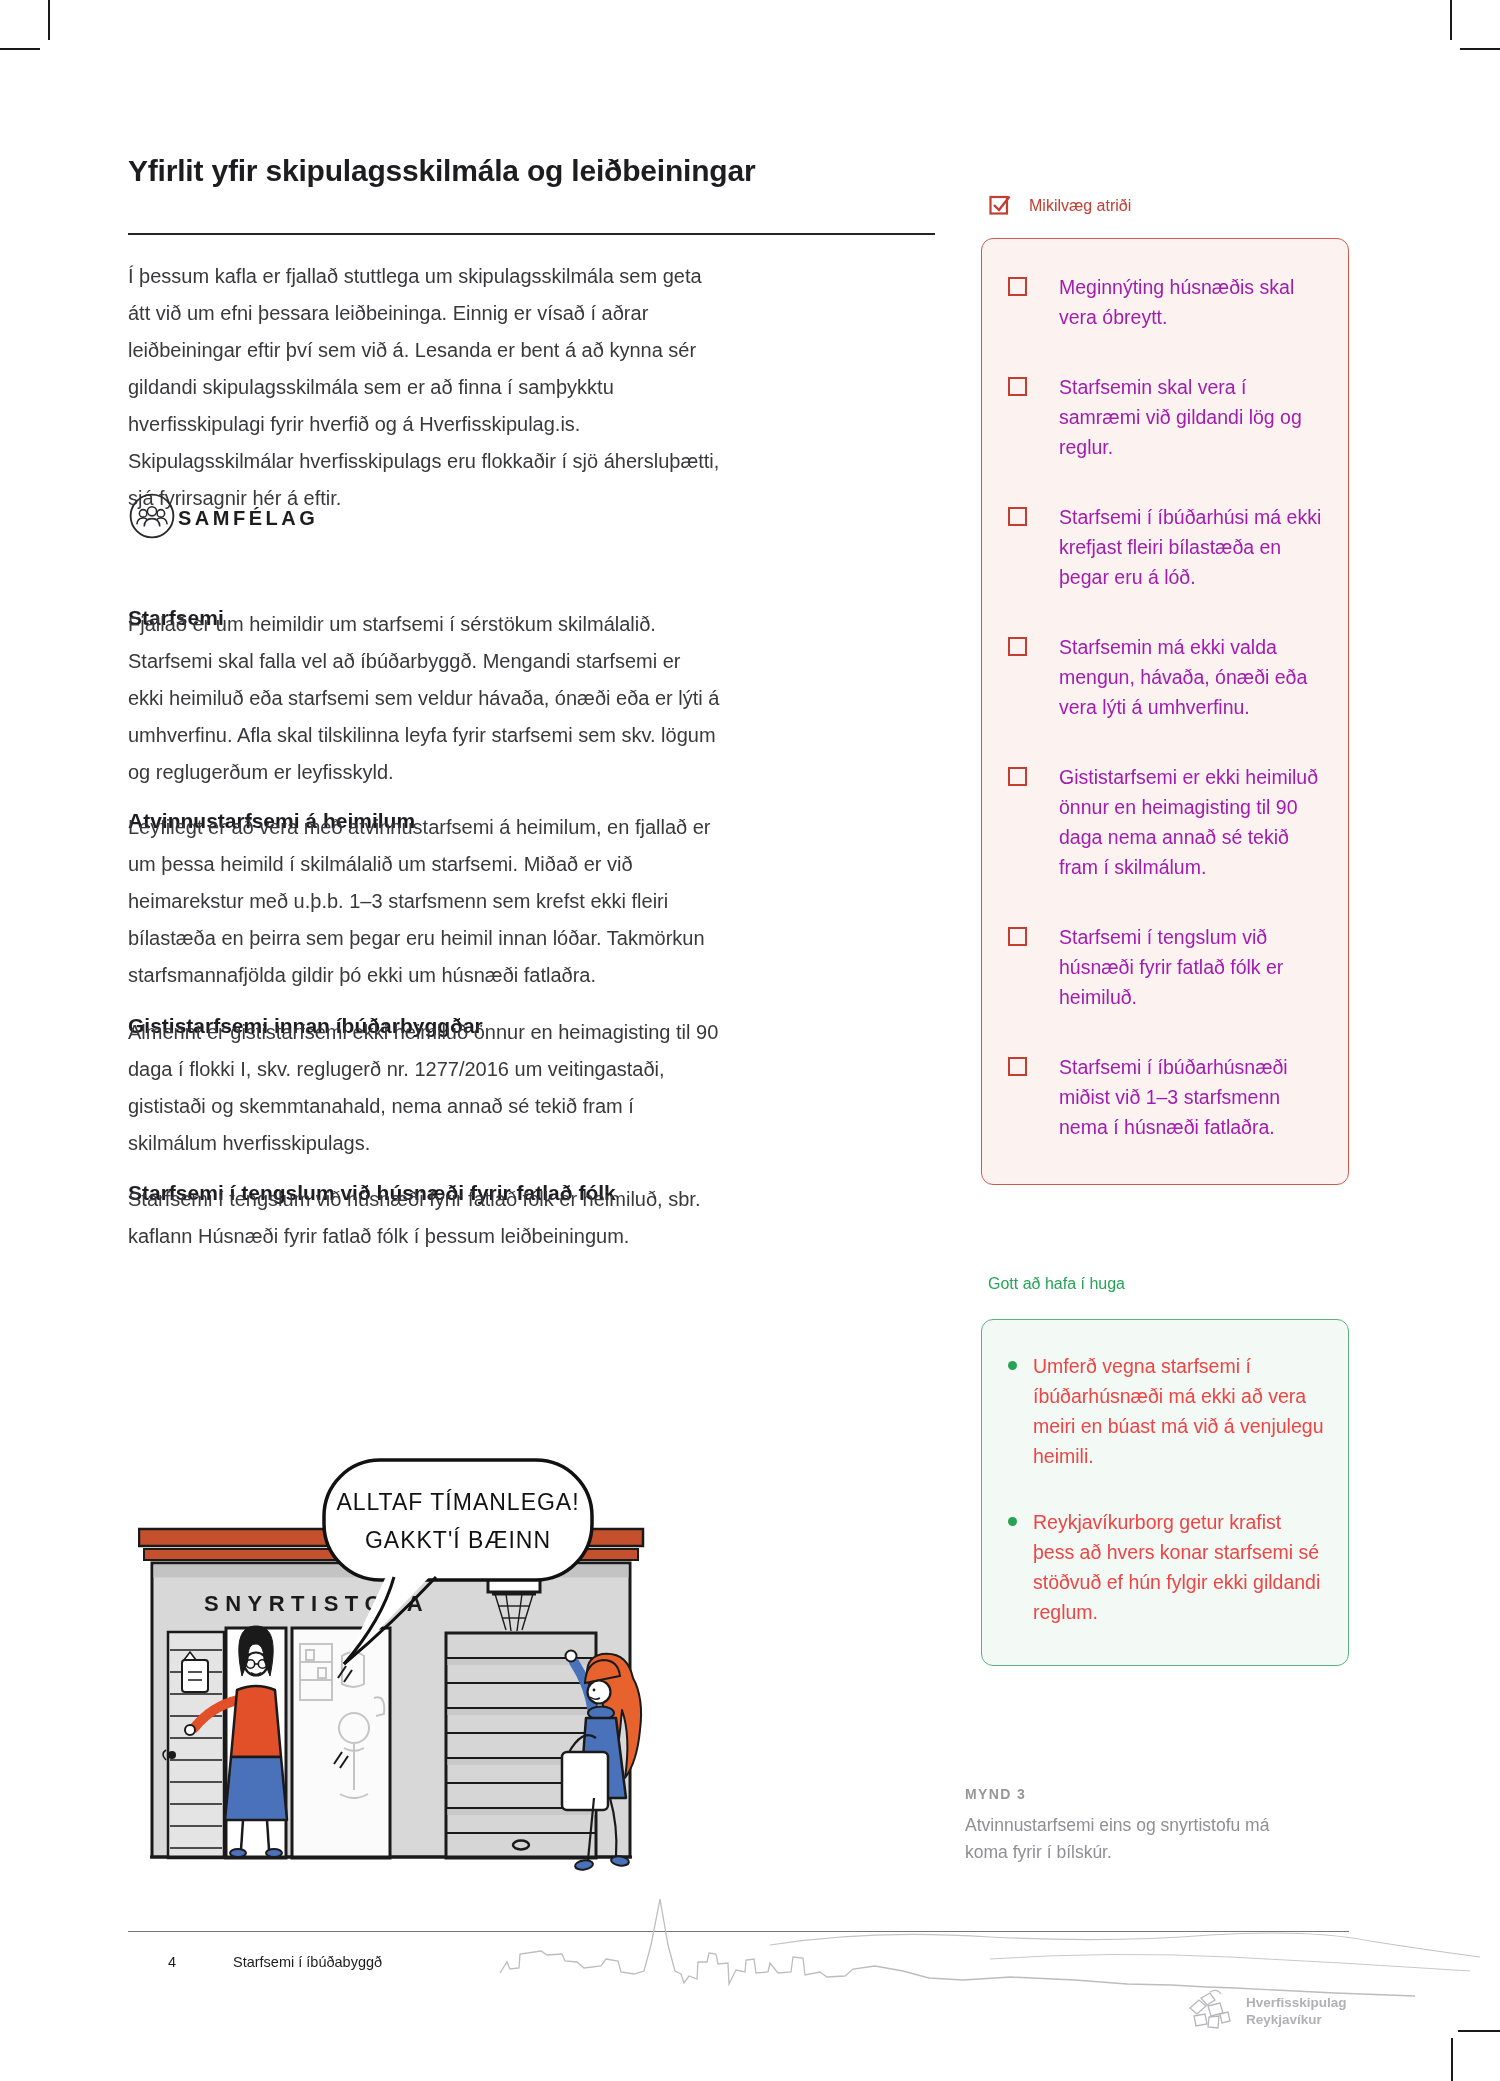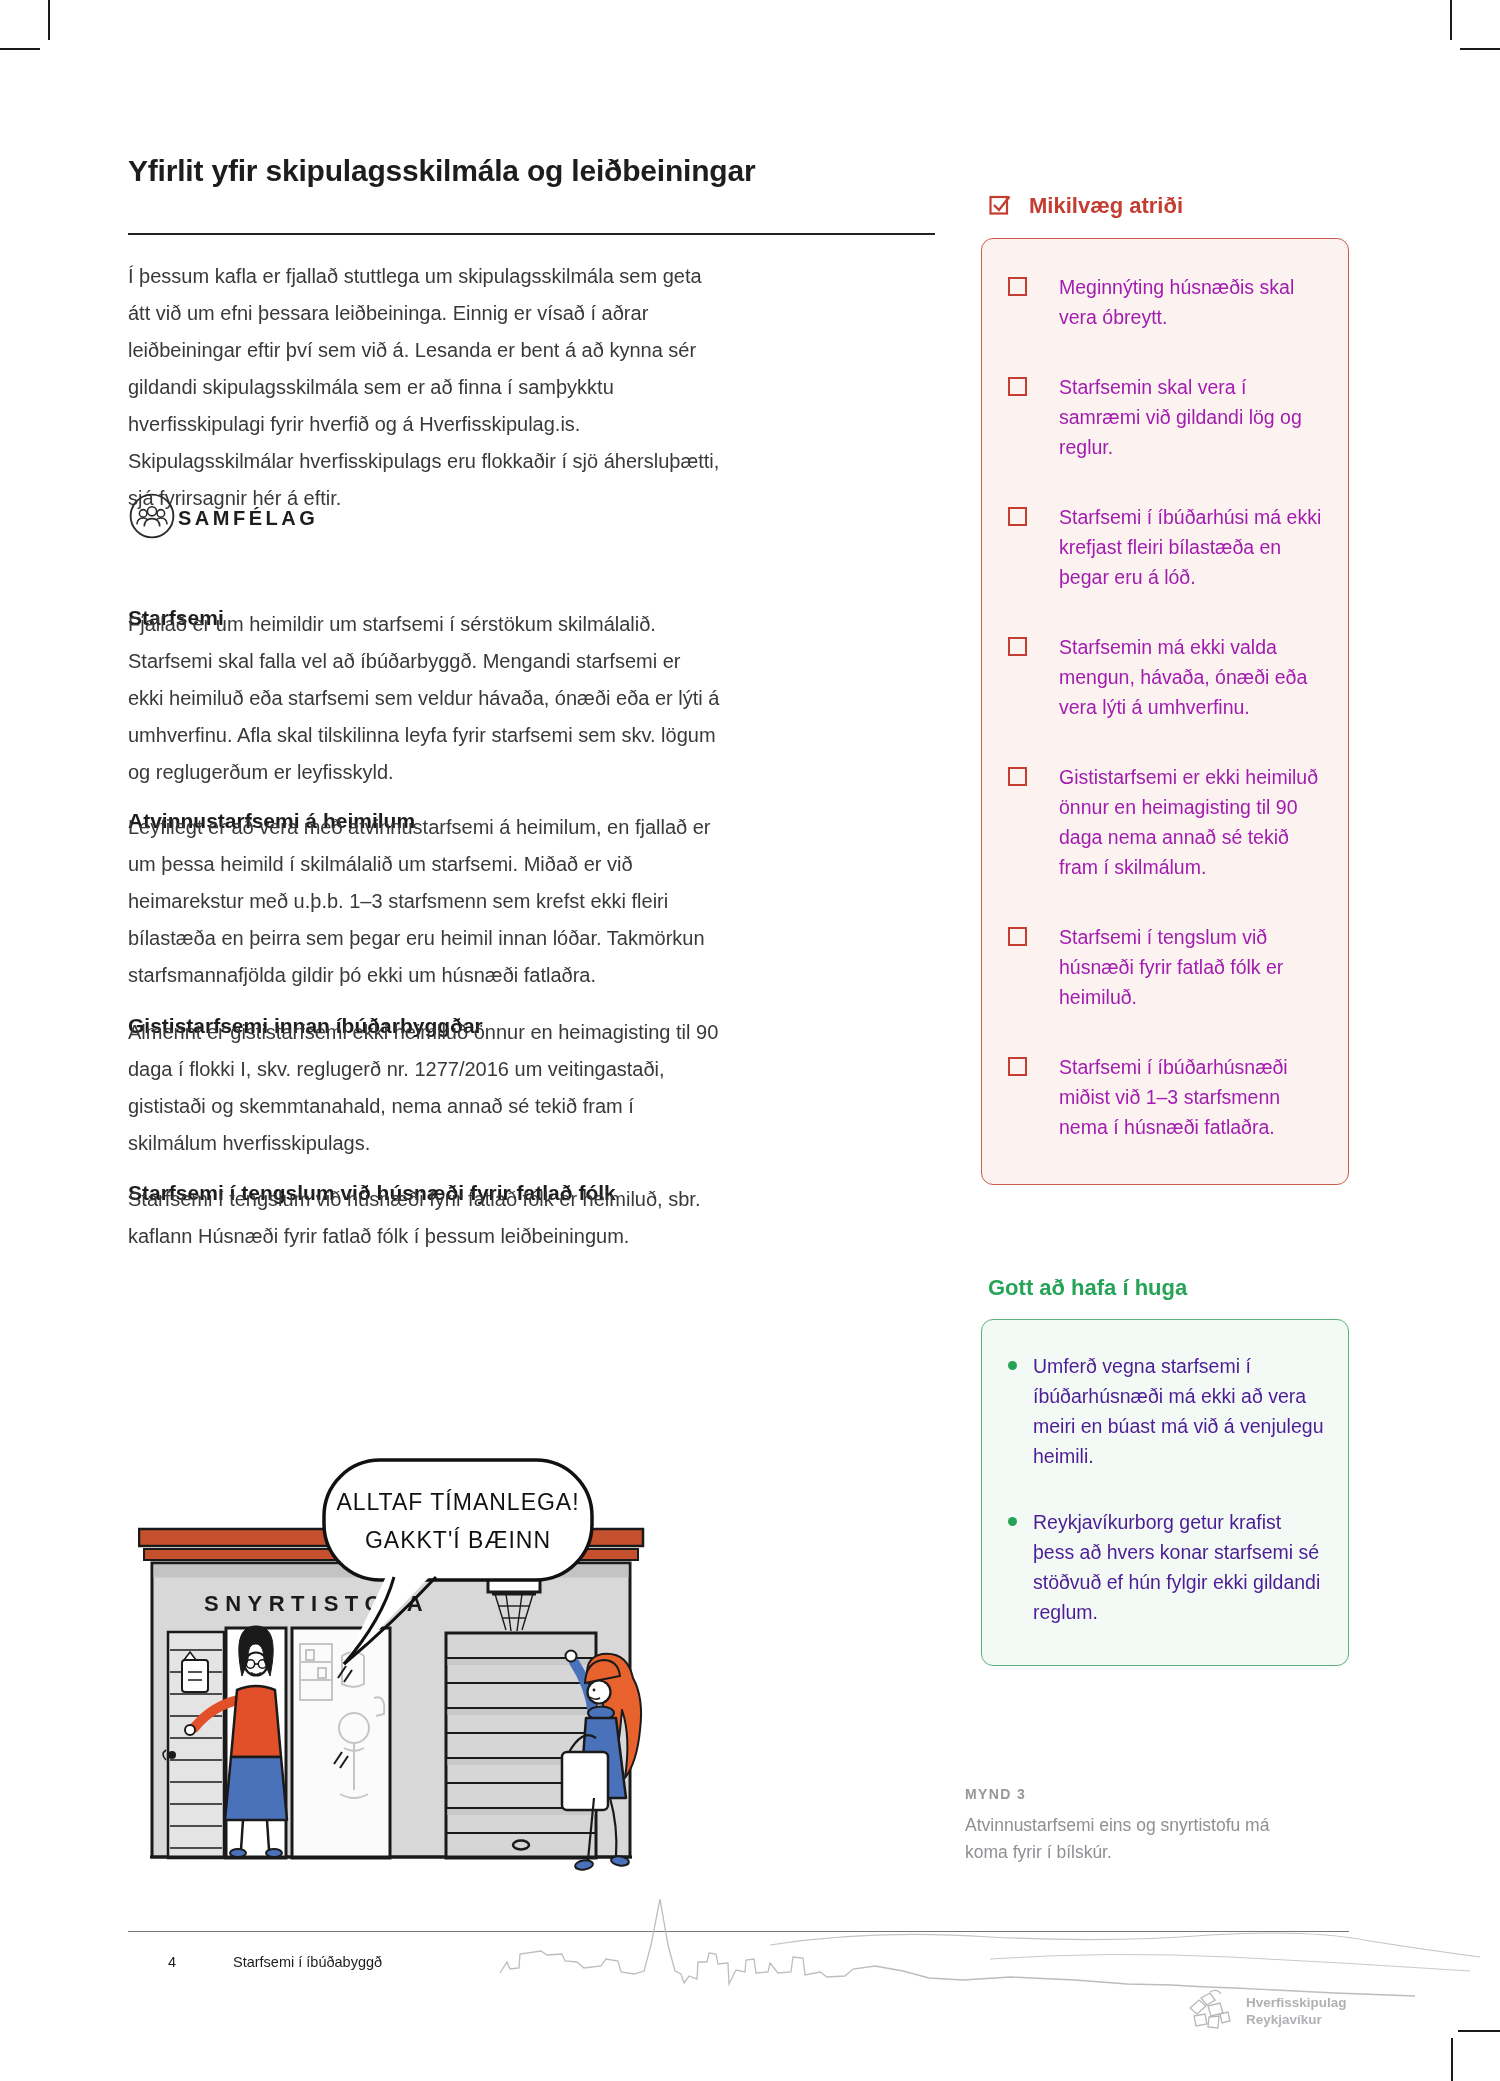--- a/index.html
+++ b/index.html
@@ -11,31 +11,31 @@
          letter-spacing:-0.2px;color:#1d1d1f;}
   #heading-rule{position:absolute;left:128px;top:233px;width:807px;height:2px;background:#232325;}
   .bodytext{font-size:20px;line-height:37px;color:#39393b;}
   #intro{position:absolute;left:128px;top:258px;width:592px;}
   #category{position:absolute;left:128px;top:492px;display:flex;align-items:center;gap:2px;}
   .cat-label{font-size:20px;font-weight:700;letter-spacing:3.5px;color:#1d1d1f;}
   .subhead{position:absolute;left:128px;font-size:21px;font-weight:700;color:#1d1d1f;width:600px;}
   .subbody{position:absolute;left:128px;width:592px;}
   
   #imp-title{position:absolute;left:988px;top:192px;display:flex;align-items:center;gap:17px;}
-  #imp-title .t, #tips-title{font-size:22px;font-weight:700;color:#c43d31;}
+  #imp-title .t, #tips-title{font-size:16px;font-weight:400;color:#c43d31;}
   #imp-box{position:absolute;left:981px;top:238px;width:368px;box-sizing:border-box;
            border:1.6px solid #cd5b4c;border-radius:12px;background:#fcf3f0;
            padding:33px 22px 2px 26px;}
   .imp-item{display:flex;gap:32px;margin-bottom:40px;color:#a21caf;font-size:19.5px;line-height:30px;}
   .imp-check{width:15px;height:15px;border:2.2px solid #c43d31;flex:none;margin-top:5px;background:transparent;}
   #tips-title{position:absolute;left:988px;top:1275px;color:#27a357;}
   #tips-box{position:absolute;left:981px;top:1319px;width:368px;box-sizing:border-box;
             border:1.6px solid #5cb27d;border-radius:12px;background:#f3faf5;
             padding:31px 22px 2px 26px;}
-  .tip-item{display:flex;gap:16px;margin-bottom:36px;color:#4c1d95;font-size:19.5px;line-height:30px;}
+  .tip-item{display:flex;gap:16px;margin-bottom:36px;color:#ef4444;font-size:19.5px;line-height:30px;}
   .tip-bullet{width:9px;height:9px;border-radius:50%;background:#27a357;flex:none;margin-top:10px;}
   
   #figcap{position:absolute;left:965px;top:1786px;width:345px;}
   .cap-label{font-size:14px;font-weight:700;letter-spacing:1.4px;color:#97979b;margin-bottom:10px;}
   .cap-text{font-size:17.5px;line-height:27px;color:#8f8f94;}
   
   #footer-rule{position:absolute;left:128px;top:1931px;width:1221px;height:1.2px;background:#77777a;}
   #skyline{position:absolute;left:470px;top:1893px;pointer-events:none;}
   #page-num{position:absolute;left:168px;top:1954px;font-size:14.5px;color:#1d1d1f;}
   #chapter{position:absolute;left:233px;top:1954px;font-size:14.5px;color:#1d1d1f;}

